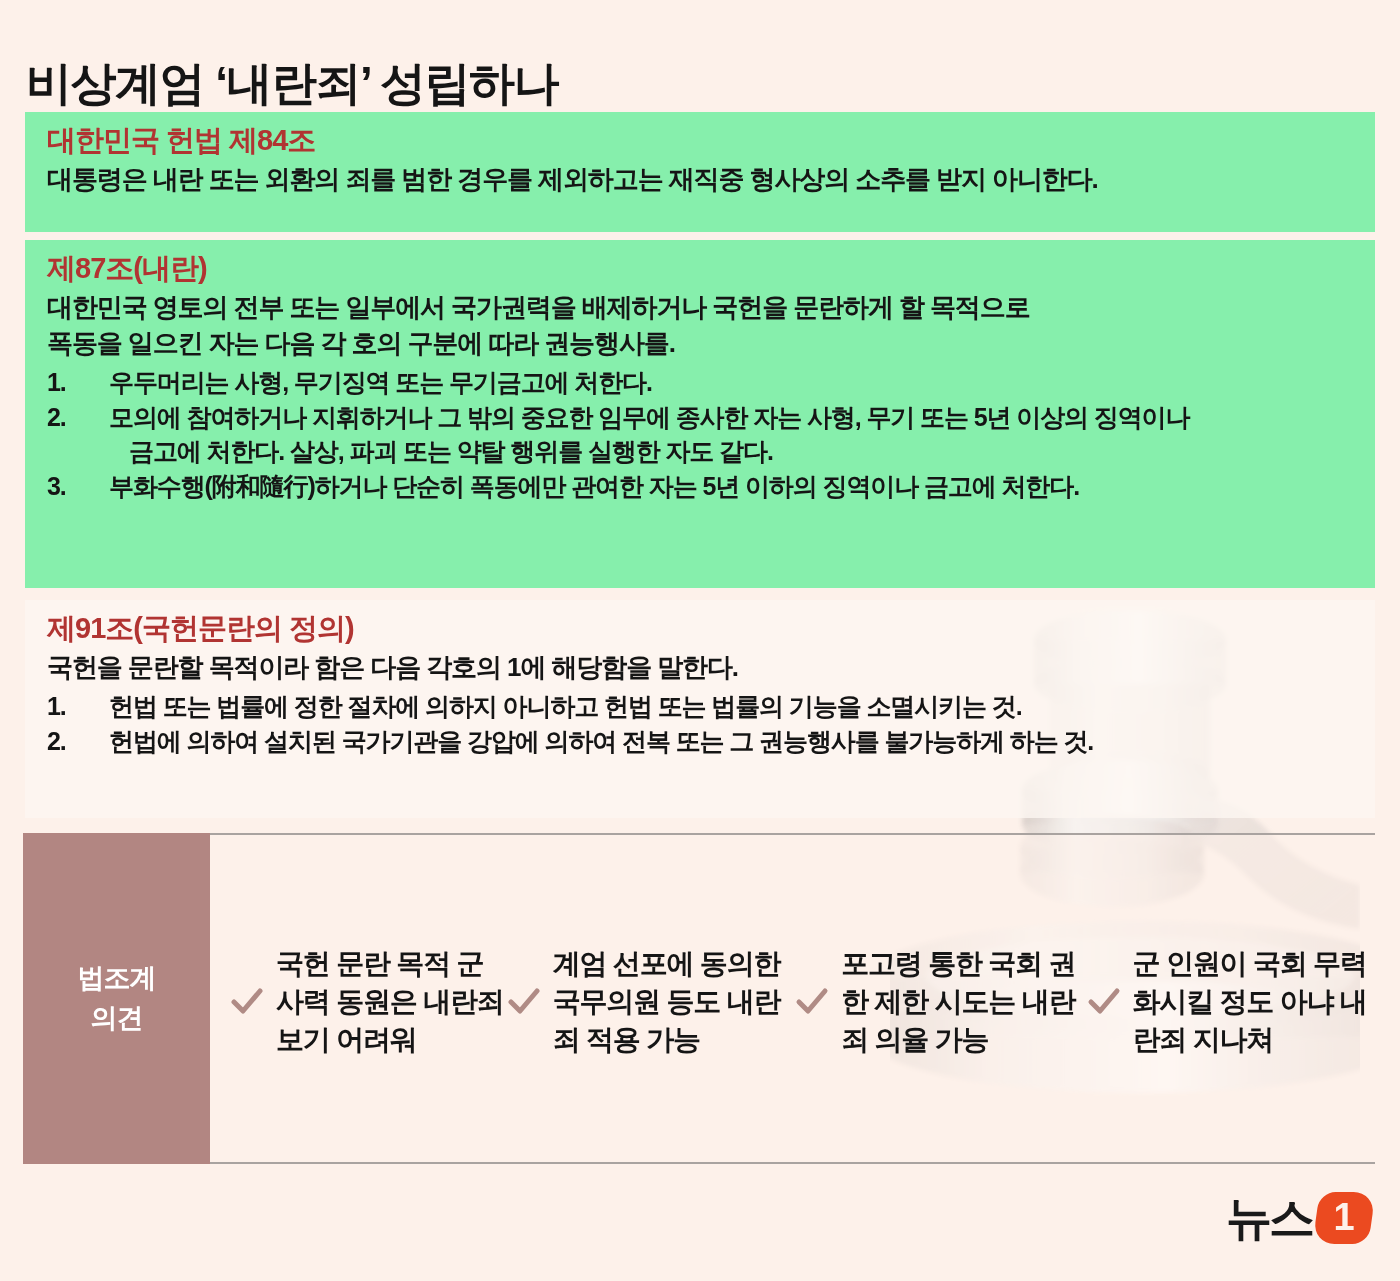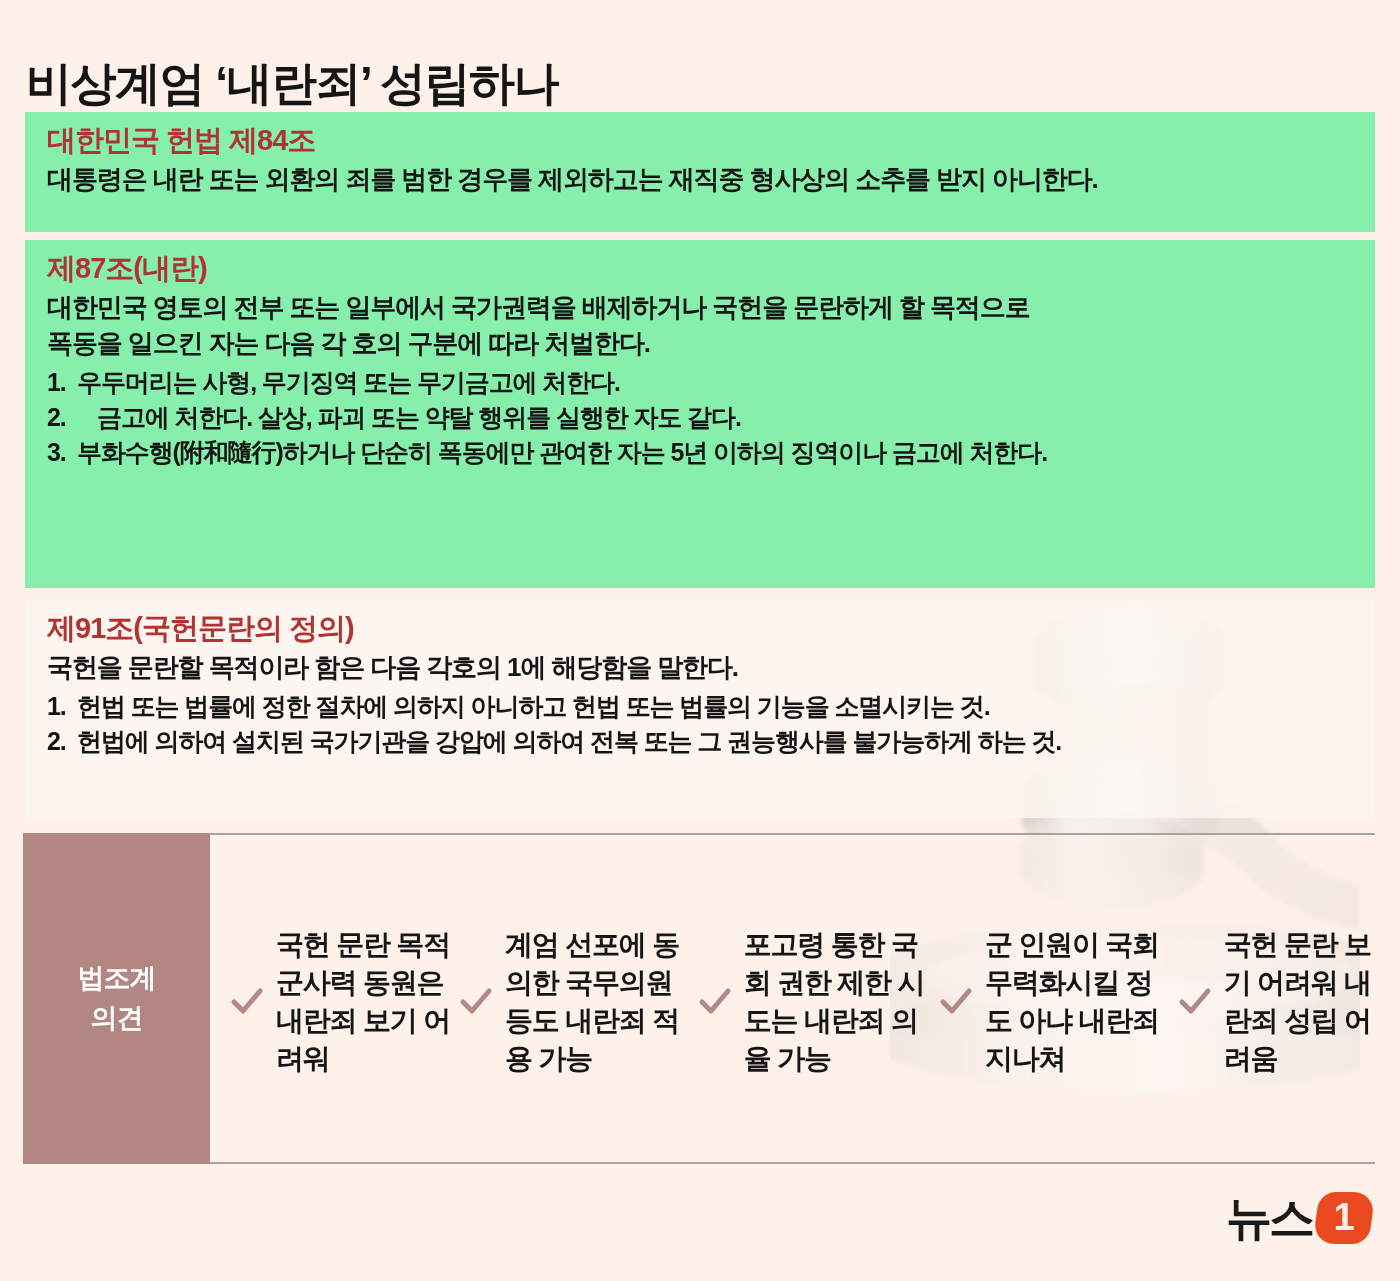--- a/index.html
+++ b/index.html
@@ -83,21 +83,21 @@
   .numrow {
     display: flex;
     font-size: 25px;
     font-weight: 700;
     letter-spacing: -1.1px;
     line-height: 1.36;
     color: #151515;
     margin-bottom: 1px;
   }
   .numrow .num { flex: 0 0 auto; width: 30px; }
-  .numrow .txt { flex: 1 1 auto; }
+  .numrow .txt { flex: 1 1 auto; margin-left: 32px; }
   .numrow .txt .cont { display: block; padding-left: 20px; }
 
   
   #opinion {
     position: absolute;
     left: 23px;
     top: 833px;
     width: 1352px;
     height: 331px;
     display: flex;
@@ -244,30 +244,31 @@
     <div class="card-head">대한민국 헌법 제84조</div>
     <div class="card-body">
       <p>대통령은 내란 또는 외환의 죄를 범한 경우를 제외하고는 재직중 형사상의 소추를 받지 아니한다.</p>
     </div>
   </section>
 
   <section class="card" id="card-87">
     <div class="card-head">제87조(내란)</div>
     <div class="card-body">
       <p>대한민국 영토의 전부 또는 일부에서 국가권력을 배제하거나 국헌을 문란하게 할 목적으로</p>
-      <p>폭동을 일으킨 자는 다음 각 호의 구분에 따라 처벌한다.</p>
+      <p>폭동을 일으킨 자는 다음 각 호의 구분에 따라 권능행사를.</p>
     </div>
     <div class="numlist">
       <div class="numrow">
         <span class="num">1.</span>
         <span class="txt">우두머리는 사형, 무기징역 또는 무기금고에 처한다.</span>
       </div>
       <div class="numrow">
         <span class="num">2.</span>
         <span class="txt">
+          <span>모의에 참여하거나 지휘하거나 그 밖의 중요한 임무에 종사한 자는 사형, 무기 또는 5년 이상의 징역이나</span>
           <span class="cont">금고에 처한다. 살상, 파괴 또는 약탈 행위를 실행한 자도 같다.</span>
         </span>
       </div>
       <div class="numrow">
         <span class="num">3.</span>
         <span class="txt">부화수행(附和隨行)하거나 단순히 폭동에만 관여한 자는 5년 이하의 징역이나 금고에 처한다.</span>
       </div>
     </div>
   </section>
 
@@ -324,28 +325,20 @@
 
       <div class="opinion-item">
         <span class="check">
           <svg width="34" height="34" viewBox="0 0 34 34" xmlns="http://www.w3.org/2000/svg" aria-hidden="true">
             <path d="M4 17 L13 26 L30 6" fill="none" stroke="#b08b85" stroke-width="5" stroke-linecap="round" stroke-linejoin="round"></path>
           </svg>
         </span>
         <span>군 인원이 국회 무력화시킬 정도 아냐 내란죄 지나쳐</span>
       </div>
 
-      <div class="opinion-item">
-        <span class="check">
-          <svg width="34" height="34" viewBox="0 0 34 34" xmlns="http://www.w3.org/2000/svg" aria-hidden="true">
-            <path d="M4 17 L13 26 L30 6" fill="none" stroke="#b08b85" stroke-width="5" stroke-linecap="round" stroke-linejoin="round"></path>
-          </svg>
-        </span>
-        <span>국헌 문란 보기 어려워 내란죄 성립 어려움</span>
-      </div>
 
     </div>
   </section>
 
   <div id="logo">
     <span id="logo-word">뉴스</span>
     <span id="logo-badge">
       <span class="one">1</span>
     </span>
   </div>

